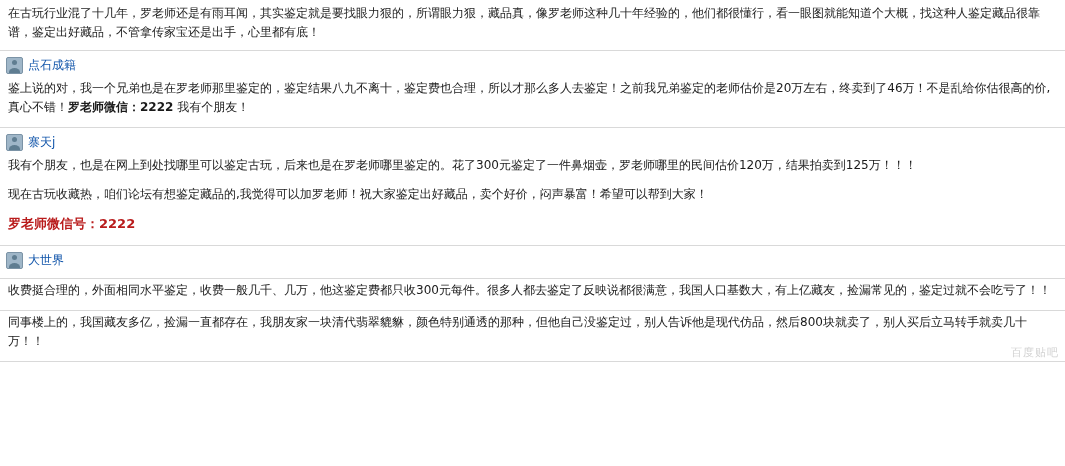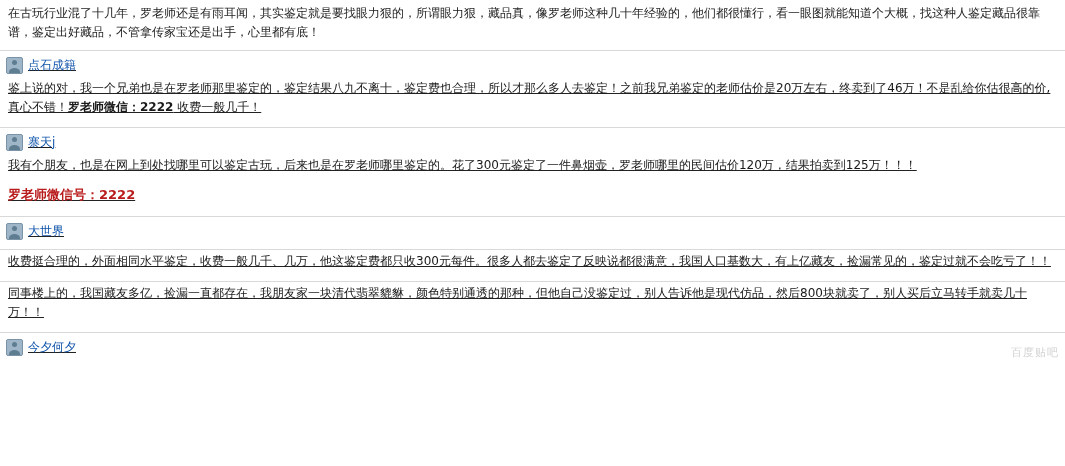--- a/index.html
+++ b/index.html
@@ -14,21 +14,20 @@
     position: relative;
     overflow: hidden;
     background: #ffffff;
     font-size: 12px;
     color: #222222;
   }
   .post {
     border-bottom: 1px solid #d9d9d9;
     padding: 0 0 6px 0;
     position: relative;
-    text-decoration: underline;
   }
   .post-head {
     display: flex;
     align-items: center;
     height: 22px;
     padding: 3px 0 1px 6px;
   }
   .avatar {
     width: 15px;
     height: 15px;
@@ -113,30 +112,31 @@
     <div class="para">在古玩行业混了十几年，罗老师还是有雨耳闻，其实鉴定就是要找眼力狠的，所谓眼力狠，藏品真，像罗老师这种几十年经验的，他们都很懂行，看一眼图就能知道个大概，找这种人鉴定藏品很靠谱，鉴定出好藏品，不管拿传家宝还是出手，心里都有底！</div>
   </div>
 
   <div id="posts">
       <div class="post">
         <div class="post-head">
           <div class="avatar"></div>
           <a class="username">点石成籍</a>
         </div>
         <div class="post-body">
-          <div class="para"><span>鉴上说的对，我一个兄弟也是在罗老师那里鉴定的，鉴定结果八九不离十，鉴定费也合理，所以才那么多人去鉴定！之前我兄弟鉴定的老师估价是20万左右，终卖到了46万！不是乱给你估很高的价,真心不错！</span><span class="bold">罗老师微信：2222</span><span> 收费一般几千！</span></div>
+          <div class="para"><span>鉴上说的对，我一个兄弟也是在罗老师那里鉴定的，鉴定结果八九不离十，鉴定费也合理，所以才那么多人去鉴定！之前我兄弟鉴定的老师估价是20万左右，终卖到了46万！不是乱给你估很高的价,真心不错！</span><span class="bold">罗老师微信：2222</span><span> 我有个朋友！</span></div>
         </div>
       </div>
       <div class="post">
         <div class="post-head">
           <div class="avatar"></div>
           <a class="username">寨天j</a>
         </div>
         <div class="post-body">
           <div class="para"><span>我有个朋友，也是在网上到处找哪里可以鉴定古玩，后来也是在罗老师哪里鉴定的。花了300元鉴定了一件鼻烟壶，罗老师哪里的民间估价120万，结果拍卖到125万！！！</span></div>
+          <div class="para spaced"><span>现在古玩收藏热，咱们论坛有想鉴定藏品的,我觉得可以加罗老师！祝大家鉴定出好藏品，卖个好价，闷声暴富！希望可以帮到大家！</span></div>
           <div class="para wx-line"><span class="">罗老师微信号：2222</span></div>
         </div>
       </div>
       <div class="post">
         <div class="post-head">
           <div class="avatar"></div>
           <a class="username">大世界</a>
         </div>
       </div>
       <div class="post">

